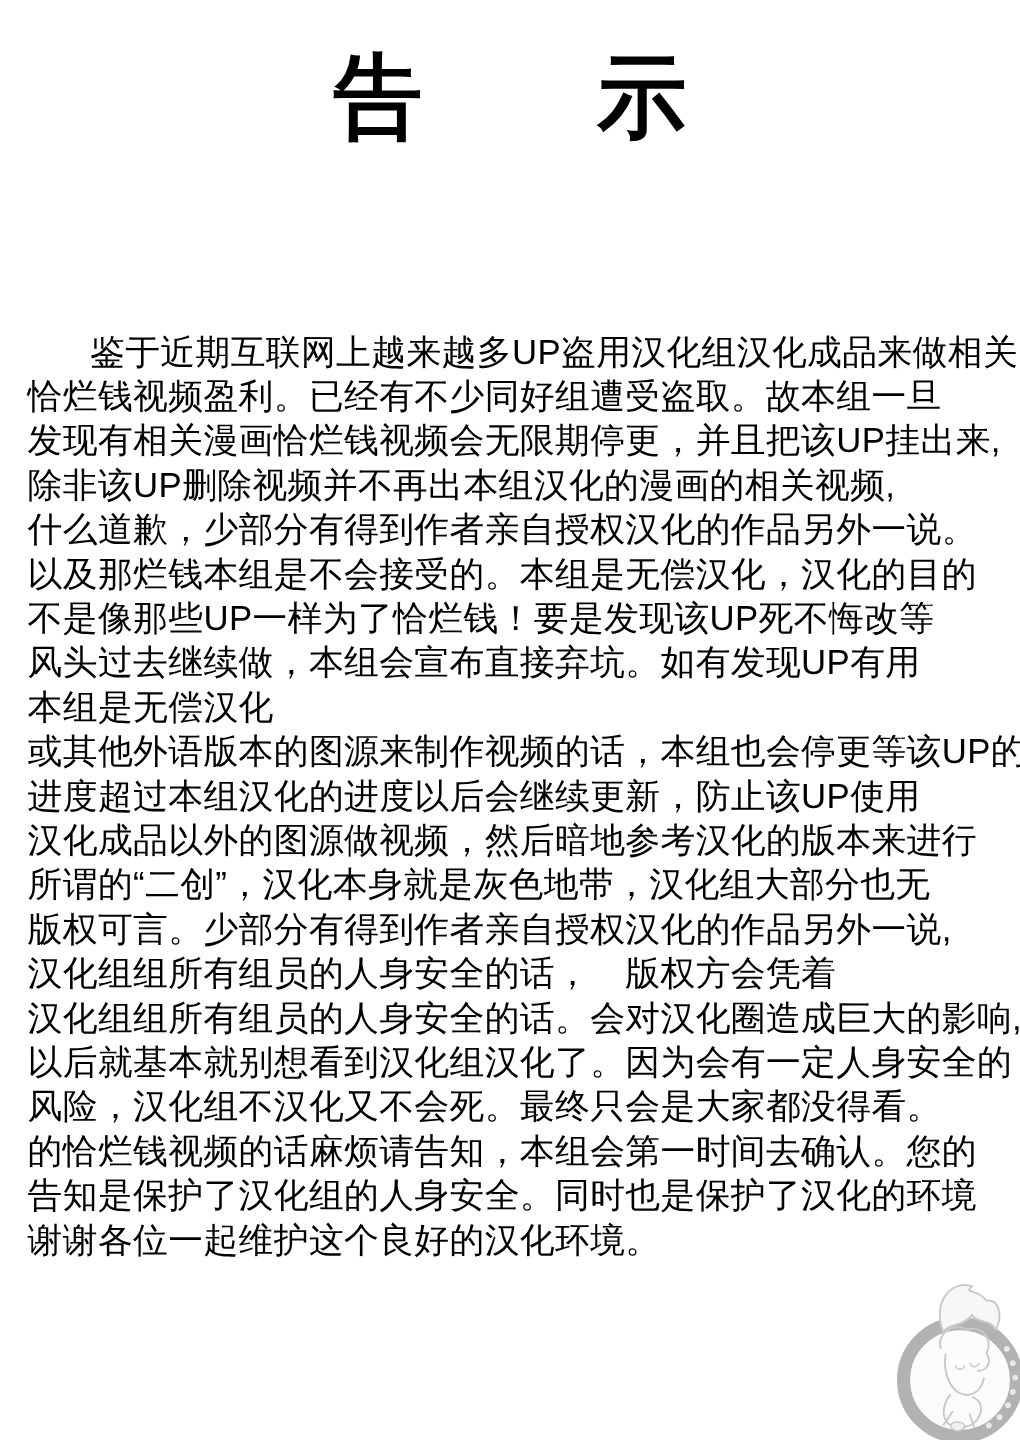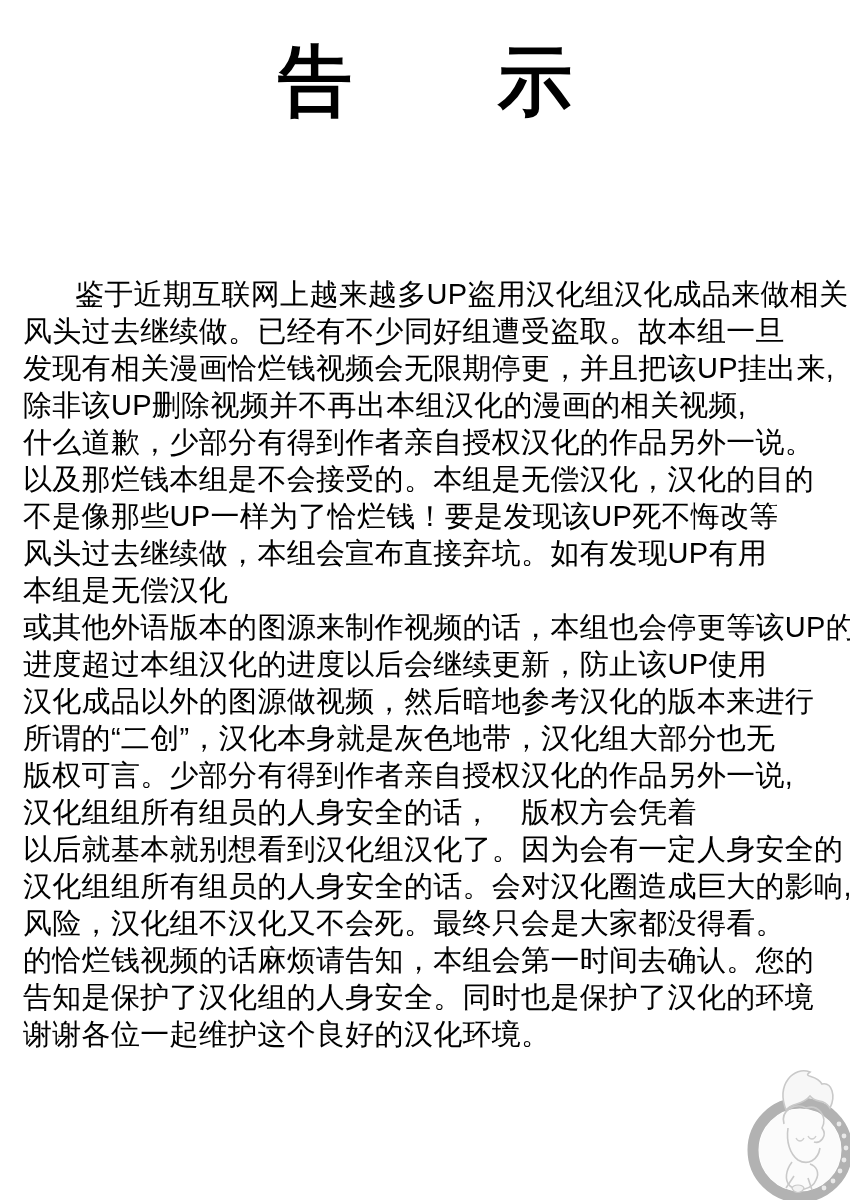--- a/index.html
+++ b/index.html
@@ -66,36 +66,36 @@
 
 <div class="page">
 
   <div class="title">
     <span>告</span>
     <span>示</span>
   </div>
 
   <div class="notice-body">
     <div class="line indent">鉴于近期互联网上越来越多UP盗用汉化组汉化成品来做相关</div>
-    <div class="line">风头过去继续做。已经有不少同好组遭受盗取。故本组一旦</div>
+    <div class="line">恰烂钱视频盈利。已经有不少同好组遭受盗取。故本组一旦</div>
     <div class="line">发现有相关漫画恰烂钱视频会无限期停更，并且把该UP挂出来,</div>
     <div class="line">除非该UP删除视频并不再出本组汉化的漫画的相关视频,</div>
     <div class="line">什么道歉，少部分有得到作者亲自授权汉化的作品另外一说。</div>
     <div class="line">以及那烂钱本组是不会接受的。本组是无偿汉化，汉化的目的</div>
     <div class="line">不是像那些UP一样为了恰烂钱！要是发现该UP死不悔改等</div>
     <div class="line">风头过去继续做，本组会宣布直接弃坑。如有发现UP有用</div>
     <div class="line">本组是无偿汉化</div>
     <div class="line">或其他外语版本的图源来制作视频的话，本组也会停更等该UP的</div>
     <div class="line">进度超过本组汉化的进度以后会继续更新，防止该UP使用</div>
     <div class="line">汉化成品以外的图源做视频，然后暗地参考汉化的版本来进行</div>
     <div class="line">所谓的“二创”，汉化本身就是灰色地带，汉化组大部分也无</div>
     <div class="line">版权可言。少部分有得到作者亲自授权汉化的作品另外一说,</div>
     <div class="line">汉化组组所有组员的人身安全的话，　版权方会凭着</div>
+    <div class="line">汉化组组所有组员的人身安全的话。会对汉化圈造成巨大的影响,</div>
     <div class="line">以后就基本就别想看到汉化组汉化了。因为会有一定人身安全的</div>
-    <div class="line">汉化组组所有组员的人身安全的话。会对汉化圈造成巨大的影响,</div>
     <div class="line">风险，汉化组不汉化又不会死。最终只会是大家都没得看。</div>
     <div class="line">的恰烂钱视频的话麻烦请告知，本组会第一时间去确认。您的</div>
     <div class="line">告知是保护了汉化组的人身安全。同时也是保护了汉化的环境</div>
     <div class="line">谢谢各位一起维护这个良好的汉化环境。</div>
   </div>
 
   <svg class="watermark" viewBox="0 0 120 142" xmlns="http://www.w3.org/2000/svg">
 
     <circle cx="64" cy="92" r="47" fill="none" stroke="#b2b2b2" stroke-width="11"></circle>
 

